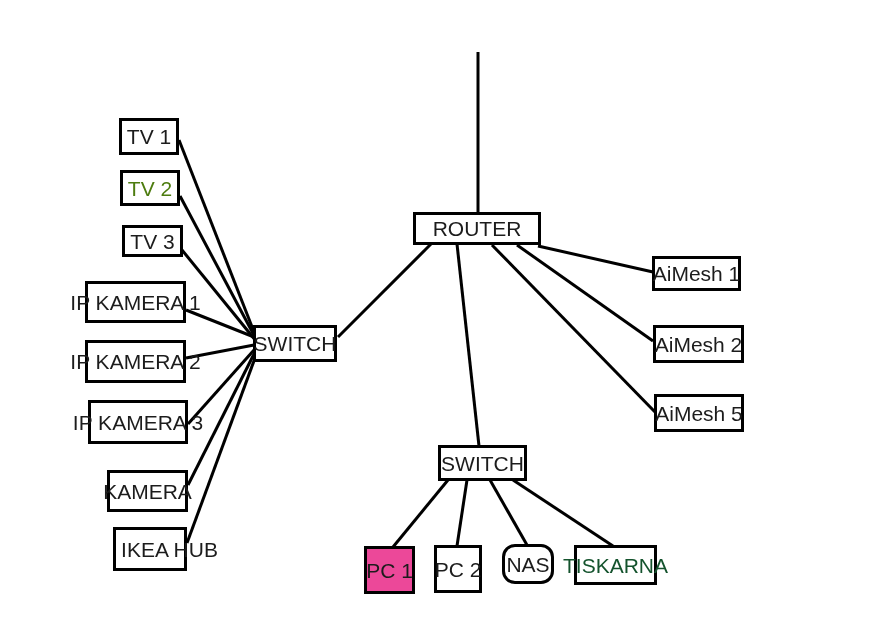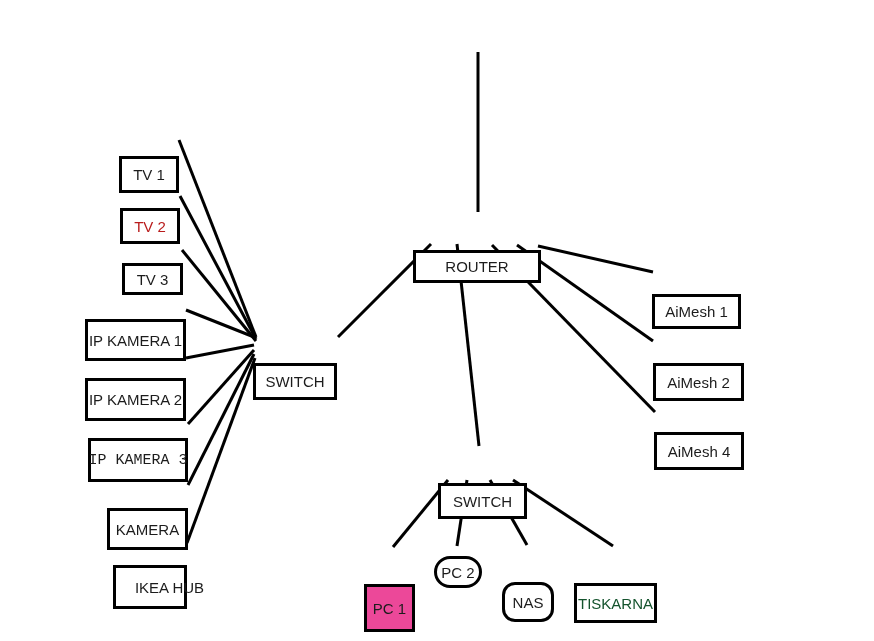--- a/index.html
+++ b/index.html
@@ -25,25 +25,24 @@
   }
   .node {
     position: absolute;
     box-sizing: border-box;
     border: 3px solid #000000;
     background: #ffffff;
     display: flex;
     align-items: center;
     justify-content: center;
     text-align: center;
-    font-size: 15px;
+    font-size: 21px;
     color: #1c1c1c;
     white-space: nowrap;
     line-height: 1;
-    margin-top: 38px;
   }
 </style>
 </head>
 <body>
 
 <div class="canvas">
 
   <svg class="edges-svg" viewBox="0 0 874 641" xmlns="http://www.w3.org/2000/svg">
       <line x1="478" y1="52" x2="478" y2="212" stroke="#000000" stroke-width="3"></line>
       <line x1="431" y1="244" x2="338" y2="337" stroke="#000000" stroke-width="3"></line>
@@ -61,33 +60,33 @@
       <line x1="187" y1="543" x2="255" y2="358" stroke="#000000" stroke-width="3"></line>
       <line x1="448" y1="480" x2="393" y2="547" stroke="#000000" stroke-width="3"></line>
       <line x1="467" y1="480" x2="457" y2="546" stroke="#000000" stroke-width="3"></line>
       <line x1="490" y1="480" x2="527" y2="545" stroke="#000000" stroke-width="3"></line>
       <line x1="513" y1="480" x2="613" y2="546" stroke="#000000" stroke-width="3"></line>
     </svg>
 
   <div class="node" style="left: 119px; top: 118px; width: 60px; height: 37px; border-color: rgb(0, 0, 0); background: rgb(255, 255, 255); color: rgb(28, 28, 28);">
       <span>TV 1</span>
     </div>
-  <div class="node" style="left: 120px; top: 170px; width: 60px; height: 36px; border-color: rgb(0, 0, 0); background: rgb(255, 255, 255); color: #b91c1c;">
+  <div class="node" style="left: 120px; top: 170px; width: 60px; height: 36px; border-color: rgb(0, 0, 0); background: rgb(255, 255, 255); color: #4d7c0f;">
       <span>TV 2</span>
     </div>
   <div class="node" style="left: 122px; top: 225px; width: 61px; height: 32px; border-color: rgb(0, 0, 0); background: rgb(255, 255, 255); color: rgb(28, 28, 28);">
       <span>TV 3</span>
     </div>
   <div class="node" style="left: 85px; top: 281px; width: 101px; height: 42px; border-color: rgb(0, 0, 0); background: rgb(255, 255, 255); color: rgb(28, 28, 28);">
       <span>IP KAMERA 1</span>
     </div>
   <div class="node" style="left: 85px; top: 340px; width: 101px; height: 43px; border-color: rgb(0, 0, 0); background: rgb(255, 255, 255); color: rgb(28, 28, 28);">
       <span>IP KAMERA 2</span>
     </div>
-  <div class="node" style="left: 88px; top: 400px; width: 100px; height: 44px; border-color: rgb(0, 0, 0); background: rgb(255, 255, 255); color: rgb(28, 28, 28); font-family: Liberation Mono, monospace;">
+  <div class="node" style="left: 88px; top: 400px; width: 100px; height: 44px; border-color: rgb(0, 0, 0); background: rgb(255, 255, 255); color: rgb(28, 28, 28);">
       <span>IP KAMERA 3</span>
     </div>
   <div class="node" style="left: 107px; top: 470px; width: 81px; height: 42px; border-color: rgb(0, 0, 0); background: rgb(255, 255, 255); color: rgb(28, 28, 28);">
       <span>KAMERA</span>
     </div>
   <div class="node" style="left: 113px; top: 527px; width: 74px; height: 44px; border-color: rgb(0, 0, 0); background: rgb(255, 255, 255); color: rgb(28, 28, 28); padding-left: 39px;">
       <span>IKEA HUB</span>
     </div>
   <div class="node" style="left: 253px; top: 325px; width: 84px; height: 37px; border-color: rgb(0, 0, 0); background: rgb(255, 255, 255); color: rgb(28, 28, 28);">
       <span>SWITCH</span>
@@ -95,29 +94,29 @@
   <div class="node" style="left: 413px; top: 212px; width: 128px; height: 33px; border-color: rgb(0, 0, 0); background: rgb(255, 255, 255); color: rgb(28, 28, 28);">
       <span>ROUTER</span>
     </div>
   <div class="node" style="left: 652px; top: 256px; width: 89px; height: 35px; border-color: rgb(0, 0, 0); background: rgb(255, 255, 255); color: rgb(28, 28, 28);">
       <span>AiMesh 1</span>
     </div>
   <div class="node" style="left: 653px; top: 325px; width: 91px; height: 38px; border-color: rgb(0, 0, 0); background: rgb(255, 255, 255); color: rgb(28, 28, 28);">
       <span>AiMesh 2</span>
     </div>
   <div class="node" style="left: 654px; top: 394px; width: 90px; height: 38px; border-color: rgb(0, 0, 0); background: rgb(255, 255, 255); color: rgb(28, 28, 28);">
-      <span>AiMesh 4</span>
+      <span>AiMesh 5</span>
     </div>
   <div class="node" style="left: 438px; top: 445px; width: 89px; height: 36px; border-color: rgb(0, 0, 0); background: rgb(255, 255, 255); color: rgb(28, 28, 28);">
       <span>SWITCH</span>
     </div>
   <div class="node" style="left: 364px; top: 546px; width: 51px; height: 48px; border-color: rgb(0, 0, 0); background: #ec4899; color: rgb(28, 28, 28);">
       <span>PC 1</span>
     </div>
-  <div class="node" style="left: 434px; top: 518px; width: 48px; height: 32px; border-color: rgb(0, 0, 0); background: rgb(255, 255, 255); color: rgb(28, 28, 28); border-radius: 16px;">
+  <div class="node" style="left: 434px; top: 545px; width: 48px; height: 48px; border-color: rgb(0, 0, 0); background: rgb(255, 255, 255); color: rgb(28, 28, 28);">
       <span>PC 2</span>
     </div>
   <div class="node" style="left: 502px; top: 544px; width: 52px; height: 40px; border-color: rgb(0, 0, 0); background: rgb(255, 255, 255); color: rgb(28, 28, 28); border-radius: 13px;">
       <span>NAS</span>
     </div>
   <div class="node" style="left: 574px; top: 545px; width: 83px; height: 40px; border-color: rgb(0, 0, 0); background: rgb(255, 255, 255); color: #14532d;">
       <span>TISKARNA</span>
     </div>
 
 </div>

